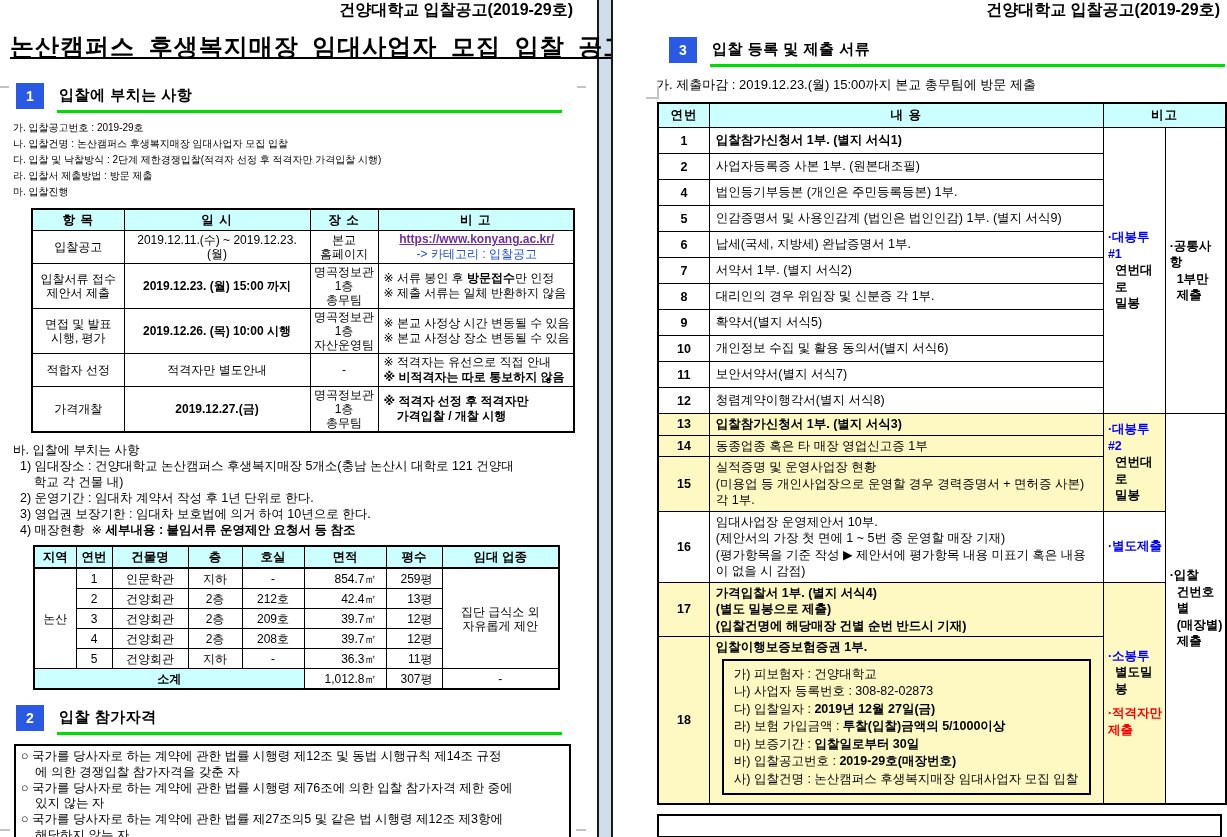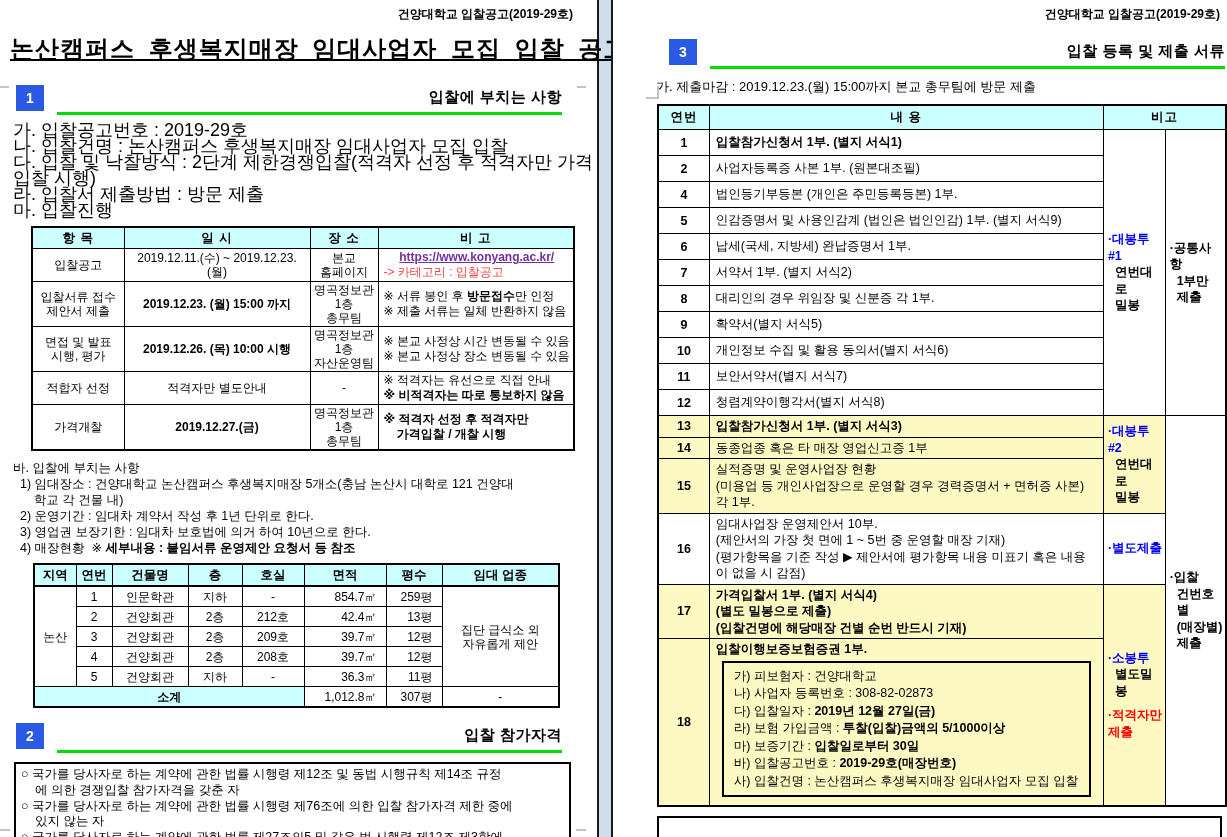--- a/index.html
+++ b/index.html
@@ -7,59 +7,59 @@
     width:1227px; height:837px; position:relative; overflow:hidden;
     background:#cfdeeb; color:#000;
     font-family:"Liberation Sans","DejaVu Sans",sans-serif;
   }
   .page { position:absolute; top:0; height:837px; background:#fff; }
   .page1 { left:0; width:597px; border-right:2px solid #1a1a1a; }
   .page2 { left:611px; width:614px; border-left:2px solid #1a1a1a; border-right:1px solid #9a9a9a; }
 
   .mark { position:absolute; background:#c3c3c3; }
 
-  .pg-header { text-align:right; font-weight:bold; font-size:12px; padding-top:6px; }
+  .pg-header { text-align:right; font-weight:bold; font-size:16px; padding-top:0; }
   .page1 .pg-header { padding-right:24px; }
   .page2 .pg-header { padding-right:7px; }
 
   .doc-title {
     font-size:24px; font-weight:bold; text-decoration:underline;
     margin:10px 8px 0 10px; letter-spacing:1px; word-spacing:6px; white-space:nowrap;
   }
 
   .sec-head { display:flex; align-items:flex-start; }
   .page1 .sec-head { margin:20px 0 0 16px; }
   .page2 .sec-head { margin:16px 0 0 56px; }
   .sec-num {
     width:28px; height:26px; background:#2a5ae4; color:#fff;
     font-weight:bold; font-size:14px; display:flex; align-items:center; justify-content:center;
     flex:0 0 auto;
   }
-  .sec-body { margin-left:13px;text-align:right; }
+  .sec-body { margin-left:13px; }
   .sec-title { font-size:15px; font-weight:bold; padding:3px 0 5px 2px; letter-spacing:0.5px; }
   .green-rule { height:3px; background:#00dd00; }
   .rule-p1 { width:505px; }
   .rule-p2 { width:515px; }
 
-  .item-list { margin:7px 0 0 13px; font-size:18px; line-height:16px; }
+  .item-list { margin:7px 0 0 13px; font-size:10px; line-height:16px; }
   .item-list div { white-space:pre-wrap; }
 
   table { border-collapse:collapse; table-layout:fixed; }
   .t1, .t2, .t3 { border:2px solid #000;padding-left:20px; }
   th, td { border:1px solid #000; font-size:12px; padding:1px 3px; vertical-align:middle; }
   th { background:#ccffff; font-weight:bold; font-size:12.5px; height:18px; letter-spacing:1px; }
   td { text-align:center; line-height:14px; }
   .pre { white-space:pre-wrap; }
   .b { font-weight:bold; }
 
   .t1 { margin:8px 0 0 31px; }
   .t1 td { height:30px; }
   .t1 .note-cell { text-align:left; padding-left:5px; line-height:15px; }
   .link { color:#7030a0; font-weight:bold; text-decoration:underline; display:block; text-align:center; }
-  .link2 { color:#ef4444; display:block; text-align:left; }
+  .link2 { color:#1d4ed8; display:block; text-align:center; }
 
   .ba { margin:9px 0 0 13px; font-size:12.5px; line-height:16px; }
   .ba div { white-space:pre-wrap; }
 
   .t2 { margin:7px 0 0 33px; }
   .t2 td { height:17px; }
   .t2 th { border-bottom:2px solid #000; letter-spacing:0; }
   .t2 .rnum { text-align:right; padding-right:9px; }
   .cyan { background:#ccffff; }
 

